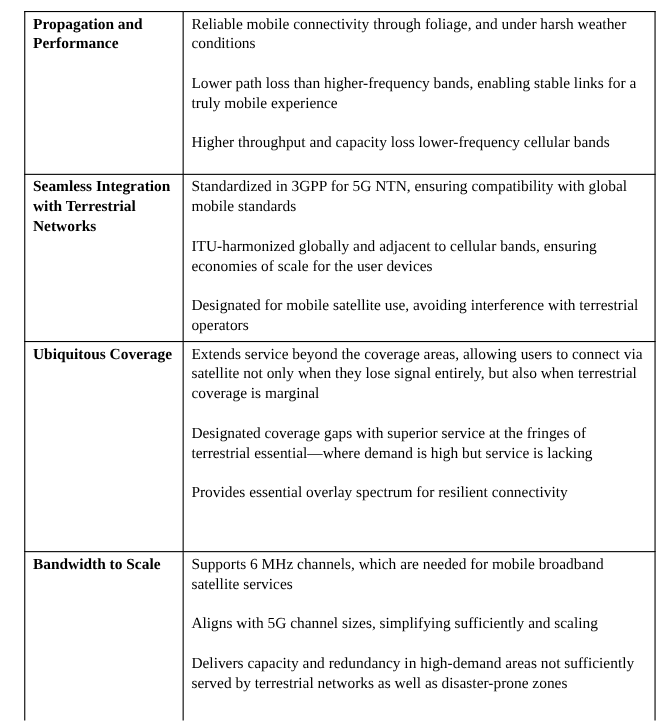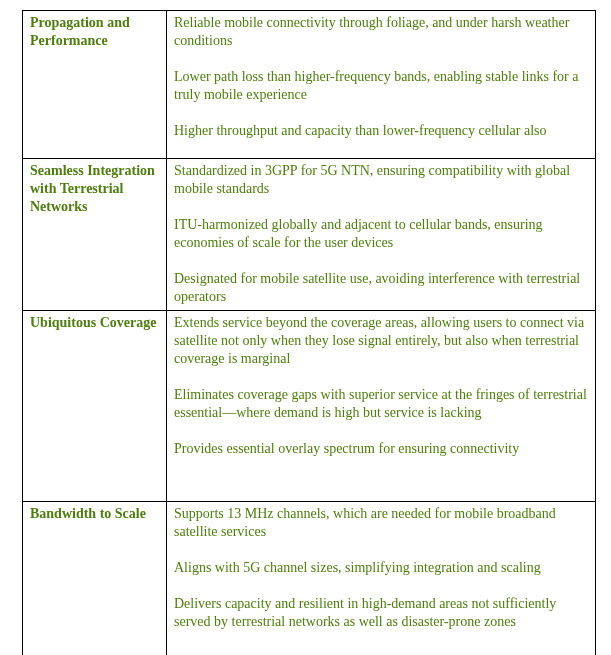--- a/index.html
+++ b/index.html
@@ -11,21 +11,21 @@
     overflow: hidden;
   }
   .page {
     width: 611px;
     height: 655px;
     box-sizing: border-box;
     padding: 10px 16px 13px 22px;
     font-family: "Liberation Serif", "DejaVu Serif", serif;
     font-size: 14px;
     line-height: 18px;
-    color: #4d7c0f;
+    color: #000000;
   }
   table.ftable {
     border-collapse: collapse;
     width: 573px;
     table-layout: fixed;
   }
   table.ftable td {
     border: 1px solid #000000;
     vertical-align: top;
     padding: 3px 7px 4px 7px;
@@ -52,52 +52,52 @@
       </colgroup>
     <tbody>
 
       <tr class="r1">
         <td class="cat">
           <span>Propagation and Performance</span>
         </td>
         <td class="desc">
           <p><b>Reliable mobile connectivity</b><span> through foliage, and under harsh weather conditions</span></p>
           <p><b>Lower path loss</b><span> than higher-frequency bands, enabling stable links for a truly mobile experience</span></p>
-          <p><b>Higher throughput and capacity</b><span> than lower-frequency cellular also</span></p>
+          <p><b>Higher throughput and capacity</b><span> loss lower-frequency cellular bands</span></p>
         </td>
       </tr>
 
       <tr class="r2">
         <td class="cat">
           <span>Seamless Integration with Terrestrial Networks</span>
         </td>
         <td class="desc">
           <p><b>Standardized in 3GPP for 5G NTN</b><span>, ensuring compatibility with global mobile standards</span></p>
           <p><b>ITU-harmonized globally and adjacent to cellular bands,</b><span> ensuring economies of scale for the user devices</span></p>
           <p><b>Designated for mobile satellite use</b><span>, avoiding interference with terrestrial operators</span></p>
         </td>
       </tr>
 
       <tr class="r3">
         <td class="cat">
           <span>Ubiquitous Coverage</span>
         </td>
         <td class="desc">
           <p><b>Extends service beyond the coverage areas</b><span>, allowing users to connect via satellite not only when they lose signal entirely, but also when terrestrial coverage is marginal</span></p>
-          <p><b>Eliminates coverage gaps</b><span> with superior service at the fringes of terrestrial essential—where demand is high but service is lacking</span></p>
-          <p><b>Provides essential overlay spectrum</b><span> for ensuring connectivity</span></p>
+          <p><b>Designated coverage gaps</b><span> with superior service at the fringes of terrestrial essential—where demand is high but service is lacking</span></p>
+          <p><b>Provides essential overlay spectrum</b><span> for resilient connectivity</span></p>
         </td>
       </tr>
 
       <tr class="r4">
         <td class="cat">
           <span>Bandwidth to Scale</span>
         </td>
         <td class="desc">
-          <p><b>Supports 13 MHz channels</b><span>, which are needed for mobile broadband satellite services</span></p>
-          <p><b>Aligns with 5G channel sizes</b><span>, simplifying integration and scaling</span></p>
-          <p><b>Delivers capacity and resilient</b><span> in high-demand areas not sufficiently served by terrestrial networks as well as disaster-prone zones</span></p>
+          <p><b>Supports 6 MHz channels</b><span>, which are needed for mobile broadband satellite services</span></p>
+          <p><b>Aligns with 5G channel sizes</b><span>, simplifying sufficiently and scaling</span></p>
+          <p><b>Delivers capacity and redundancy</b><span> in high-demand areas not sufficiently served by terrestrial networks as well as disaster-prone zones</span></p>
         </td>
       </tr>
 
     </tbody>
   </table>
 </div>
 
 </body></html>

